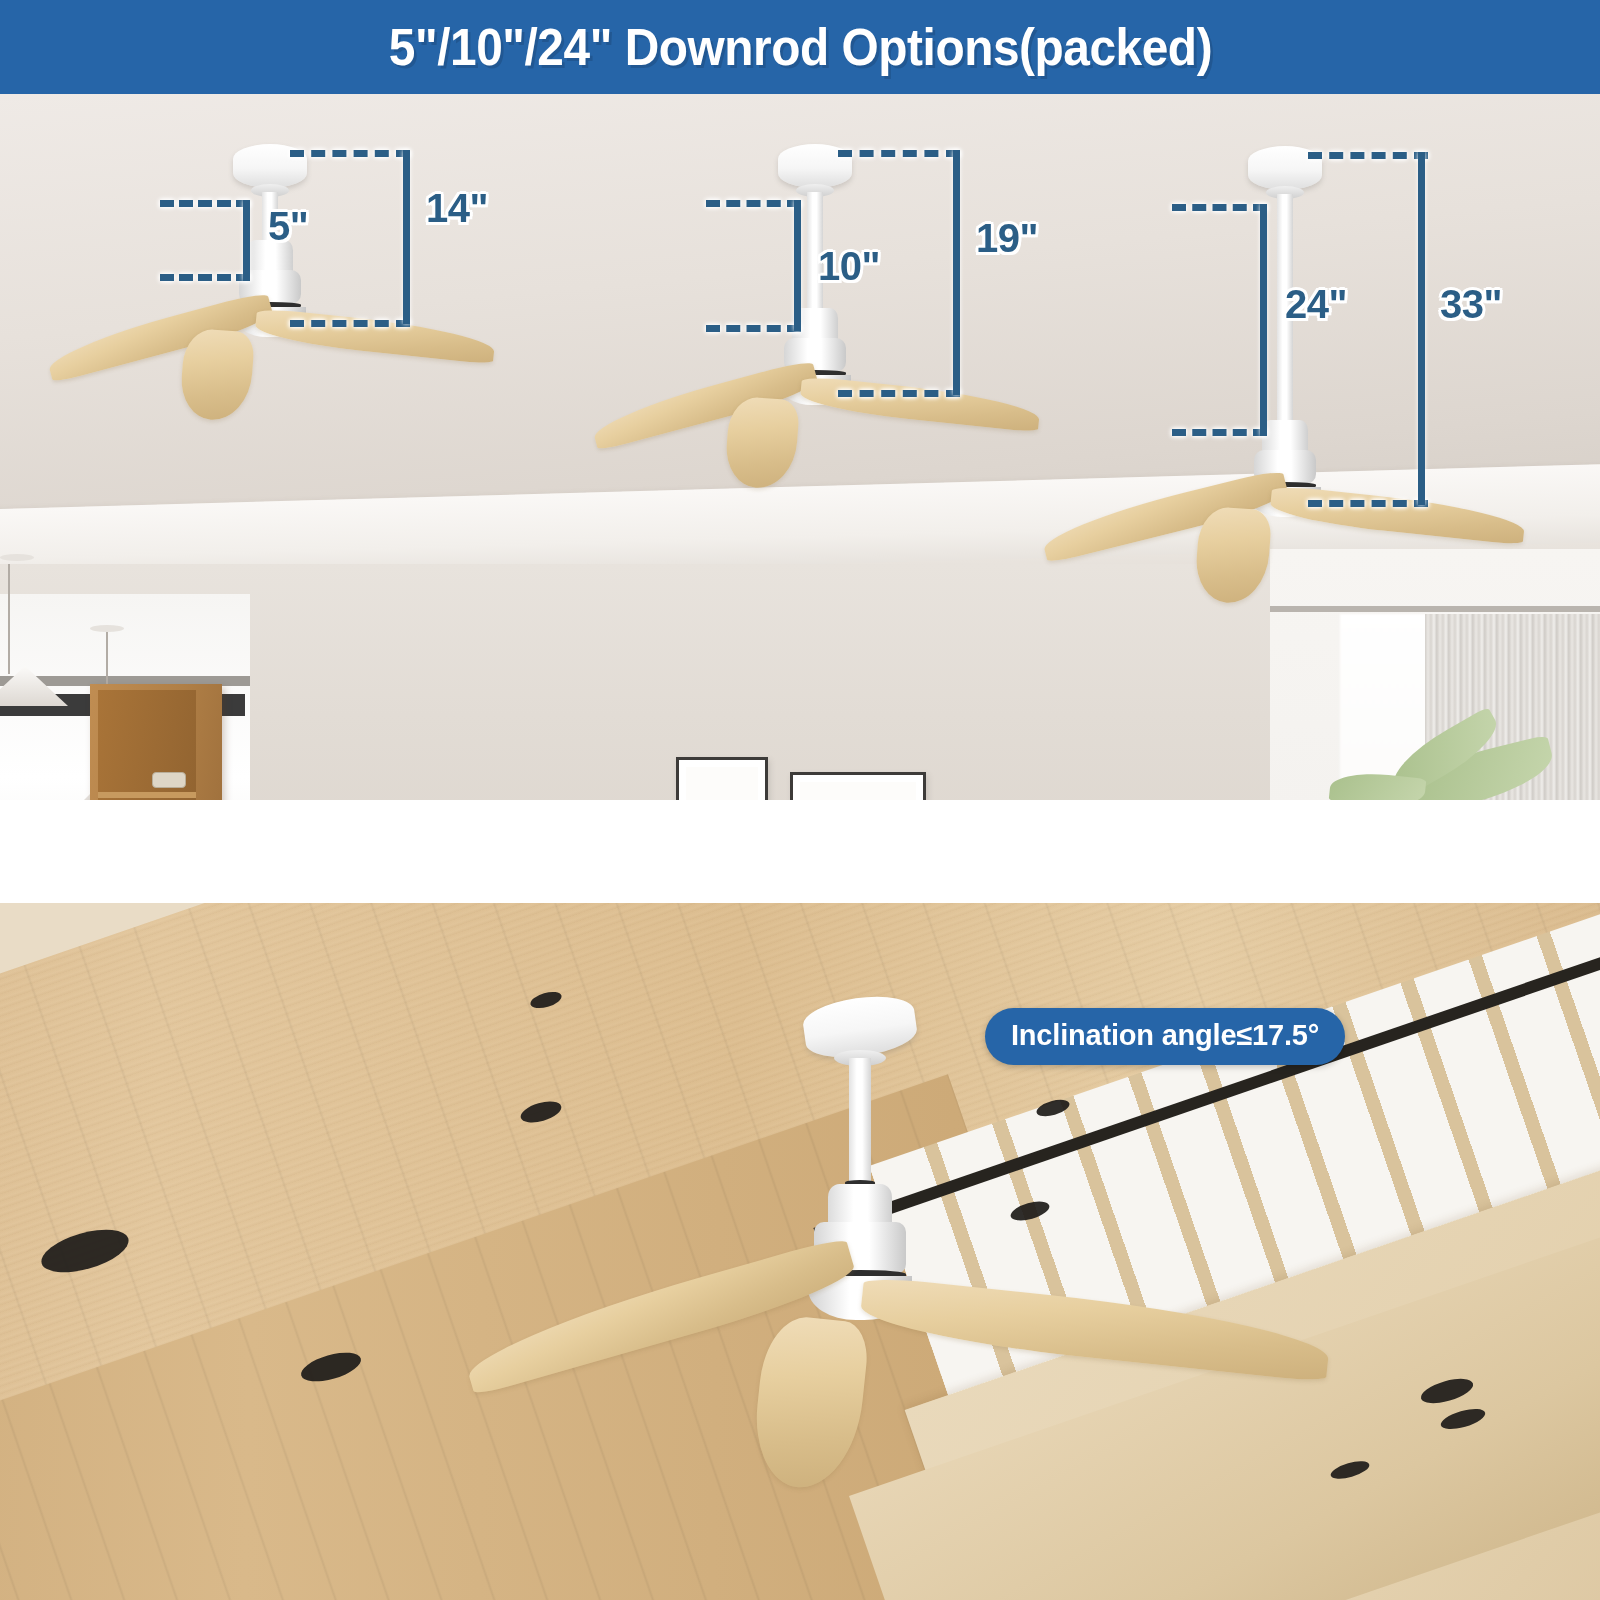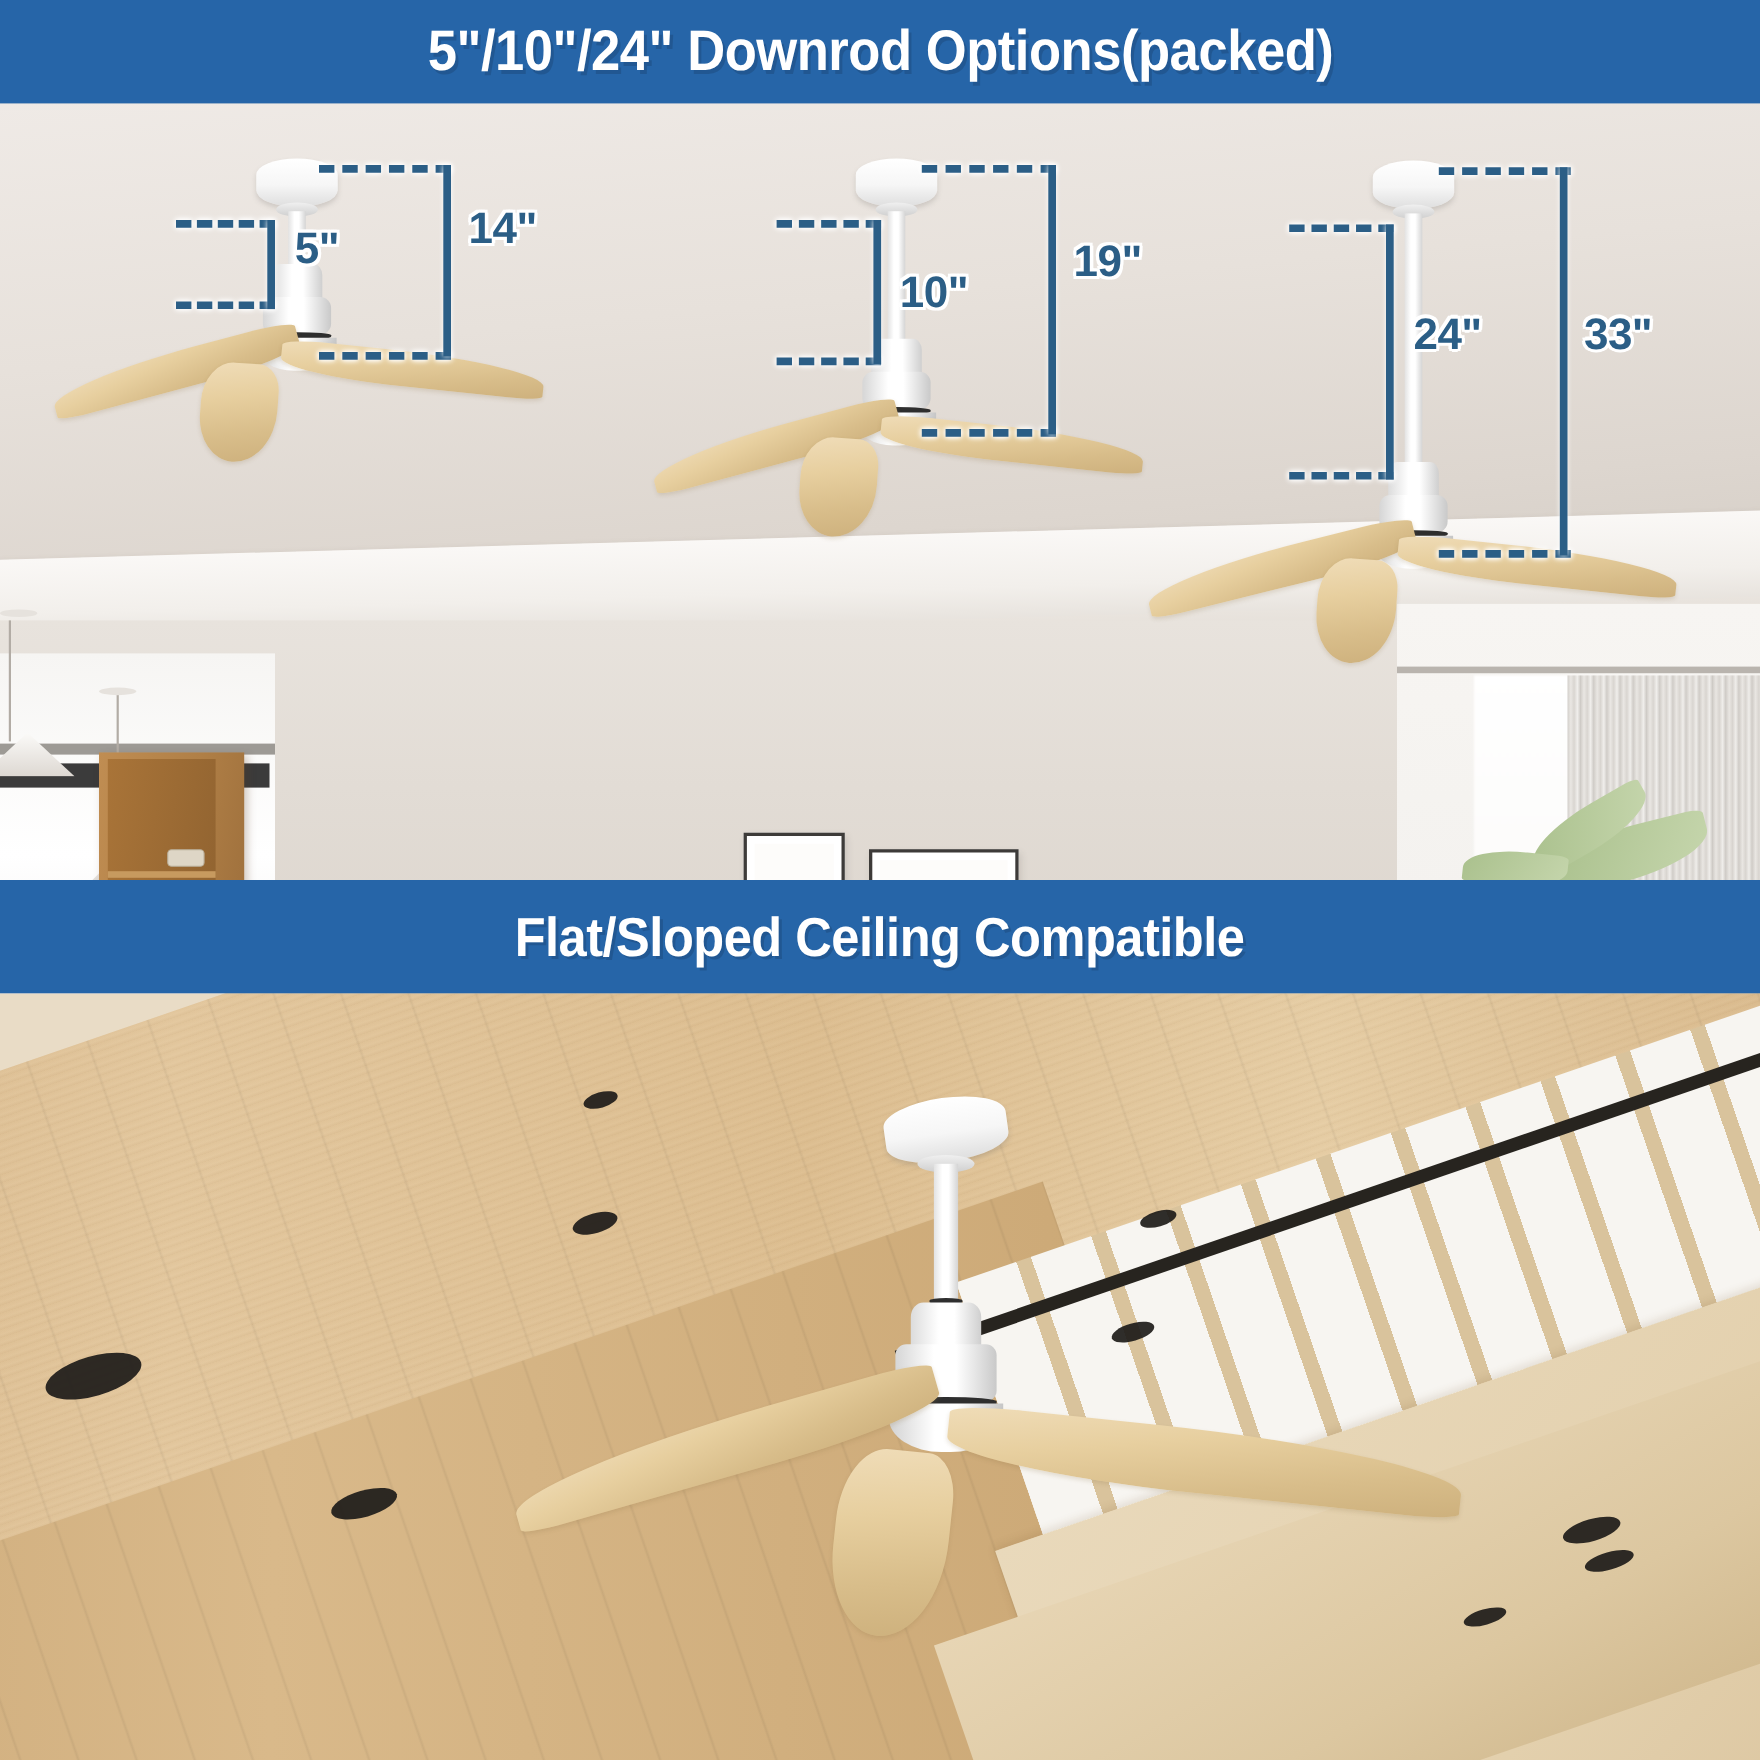--- a/index.html
+++ b/index.html
@@ -406,23 +406,20 @@
       <div class="dim-label" style="left:1440px;top:188px;">33"</div>
 
       <div class="bracket-dash" style="left:1172px;top:110px;width:95px;"></div>
       <div class="bracket-dash" style="left:1172px;top:335px;width:95px;"></div>
       <div class="vline" style="left:1260px;top:110px;height:232px;"></div>
       <div class="dim-label" style="left:1285px;top:188px;">24"</div>
 
     </div>
   </div>
 
-  <div class="banner" id="banner-mid">
-    <div class="banner-text">Flat/Sloped Ceiling Compatible</div>
-  </div>
 
   <div id="scene-bottom">
 
     <div class="wall-bright"></div>
     <div class="wood-ceiling"></div>
     <div class="wood-ceiling-2"></div>
 
     <div class="clerestory"></div>
     <div class="beam-black"></div>
     <div class="right-ceiling"></div>
@@ -446,15 +443,16 @@
       <div class="motor-top" style="top:186px;width:64px;height:44px;"></div>
       <div class="motor-body" style="top:224px;width:92px;height:52px;"></div>
       <div class="motor-ring" style="top:272px;width:92px;height:10px;"></div>
       <div class="motor-base" style="top:278px;width:104px;height:44px;"></div>
 
       <div class="blade" style="left:-330px;top:292px;width:400px;height:52px;transform:rotate(-16deg);border-radius:62% 14% 40% 10%;"></div>
       <div class="blade" style="left:70px;top:302px;width:470px;height:58px;transform:rotate(6deg);border-radius:14% 60% 10% 48%;"></div>
       <div class="blade" style="left:-32px;top:320px;width:104px;height:170px;transform:rotate(6deg);border-radius:46% 28% 62% 52%;"></div>
     </div>
 
+    <div class="badge" style="left:985px;top:105px;">Inclination angle≤17.5°</div>
 
   </div>
 </div>
 
 </body></html>

